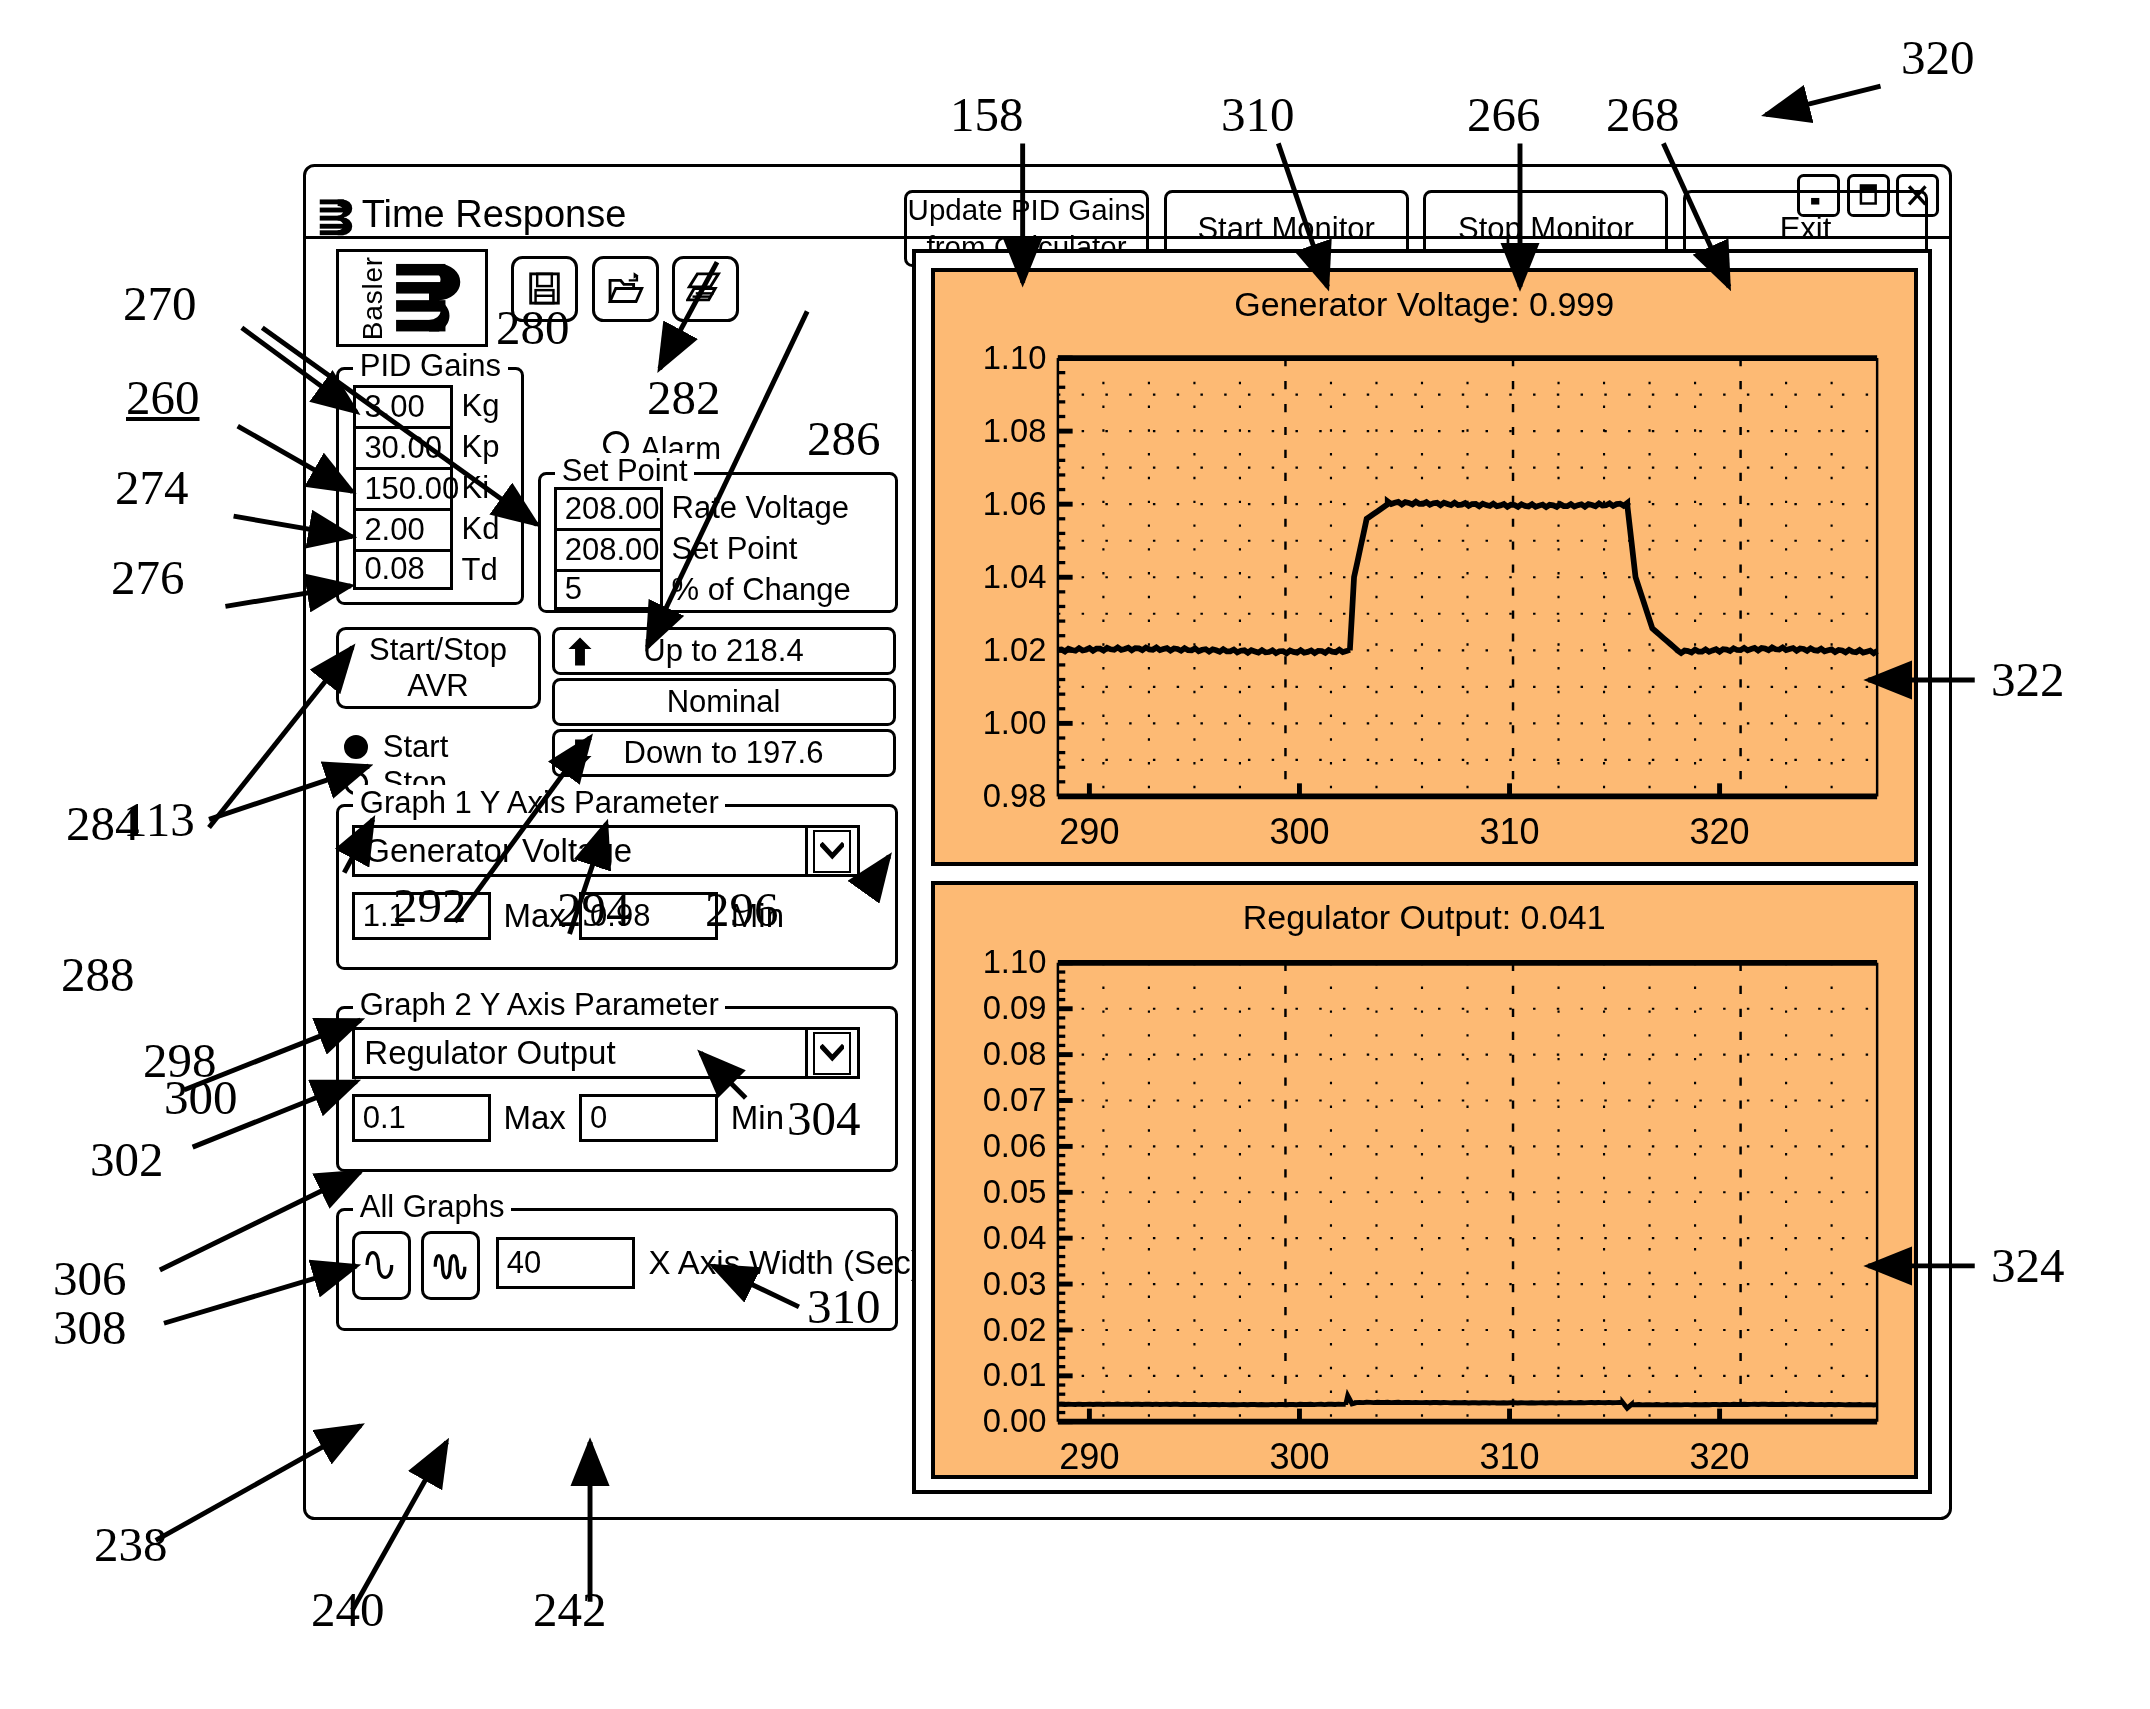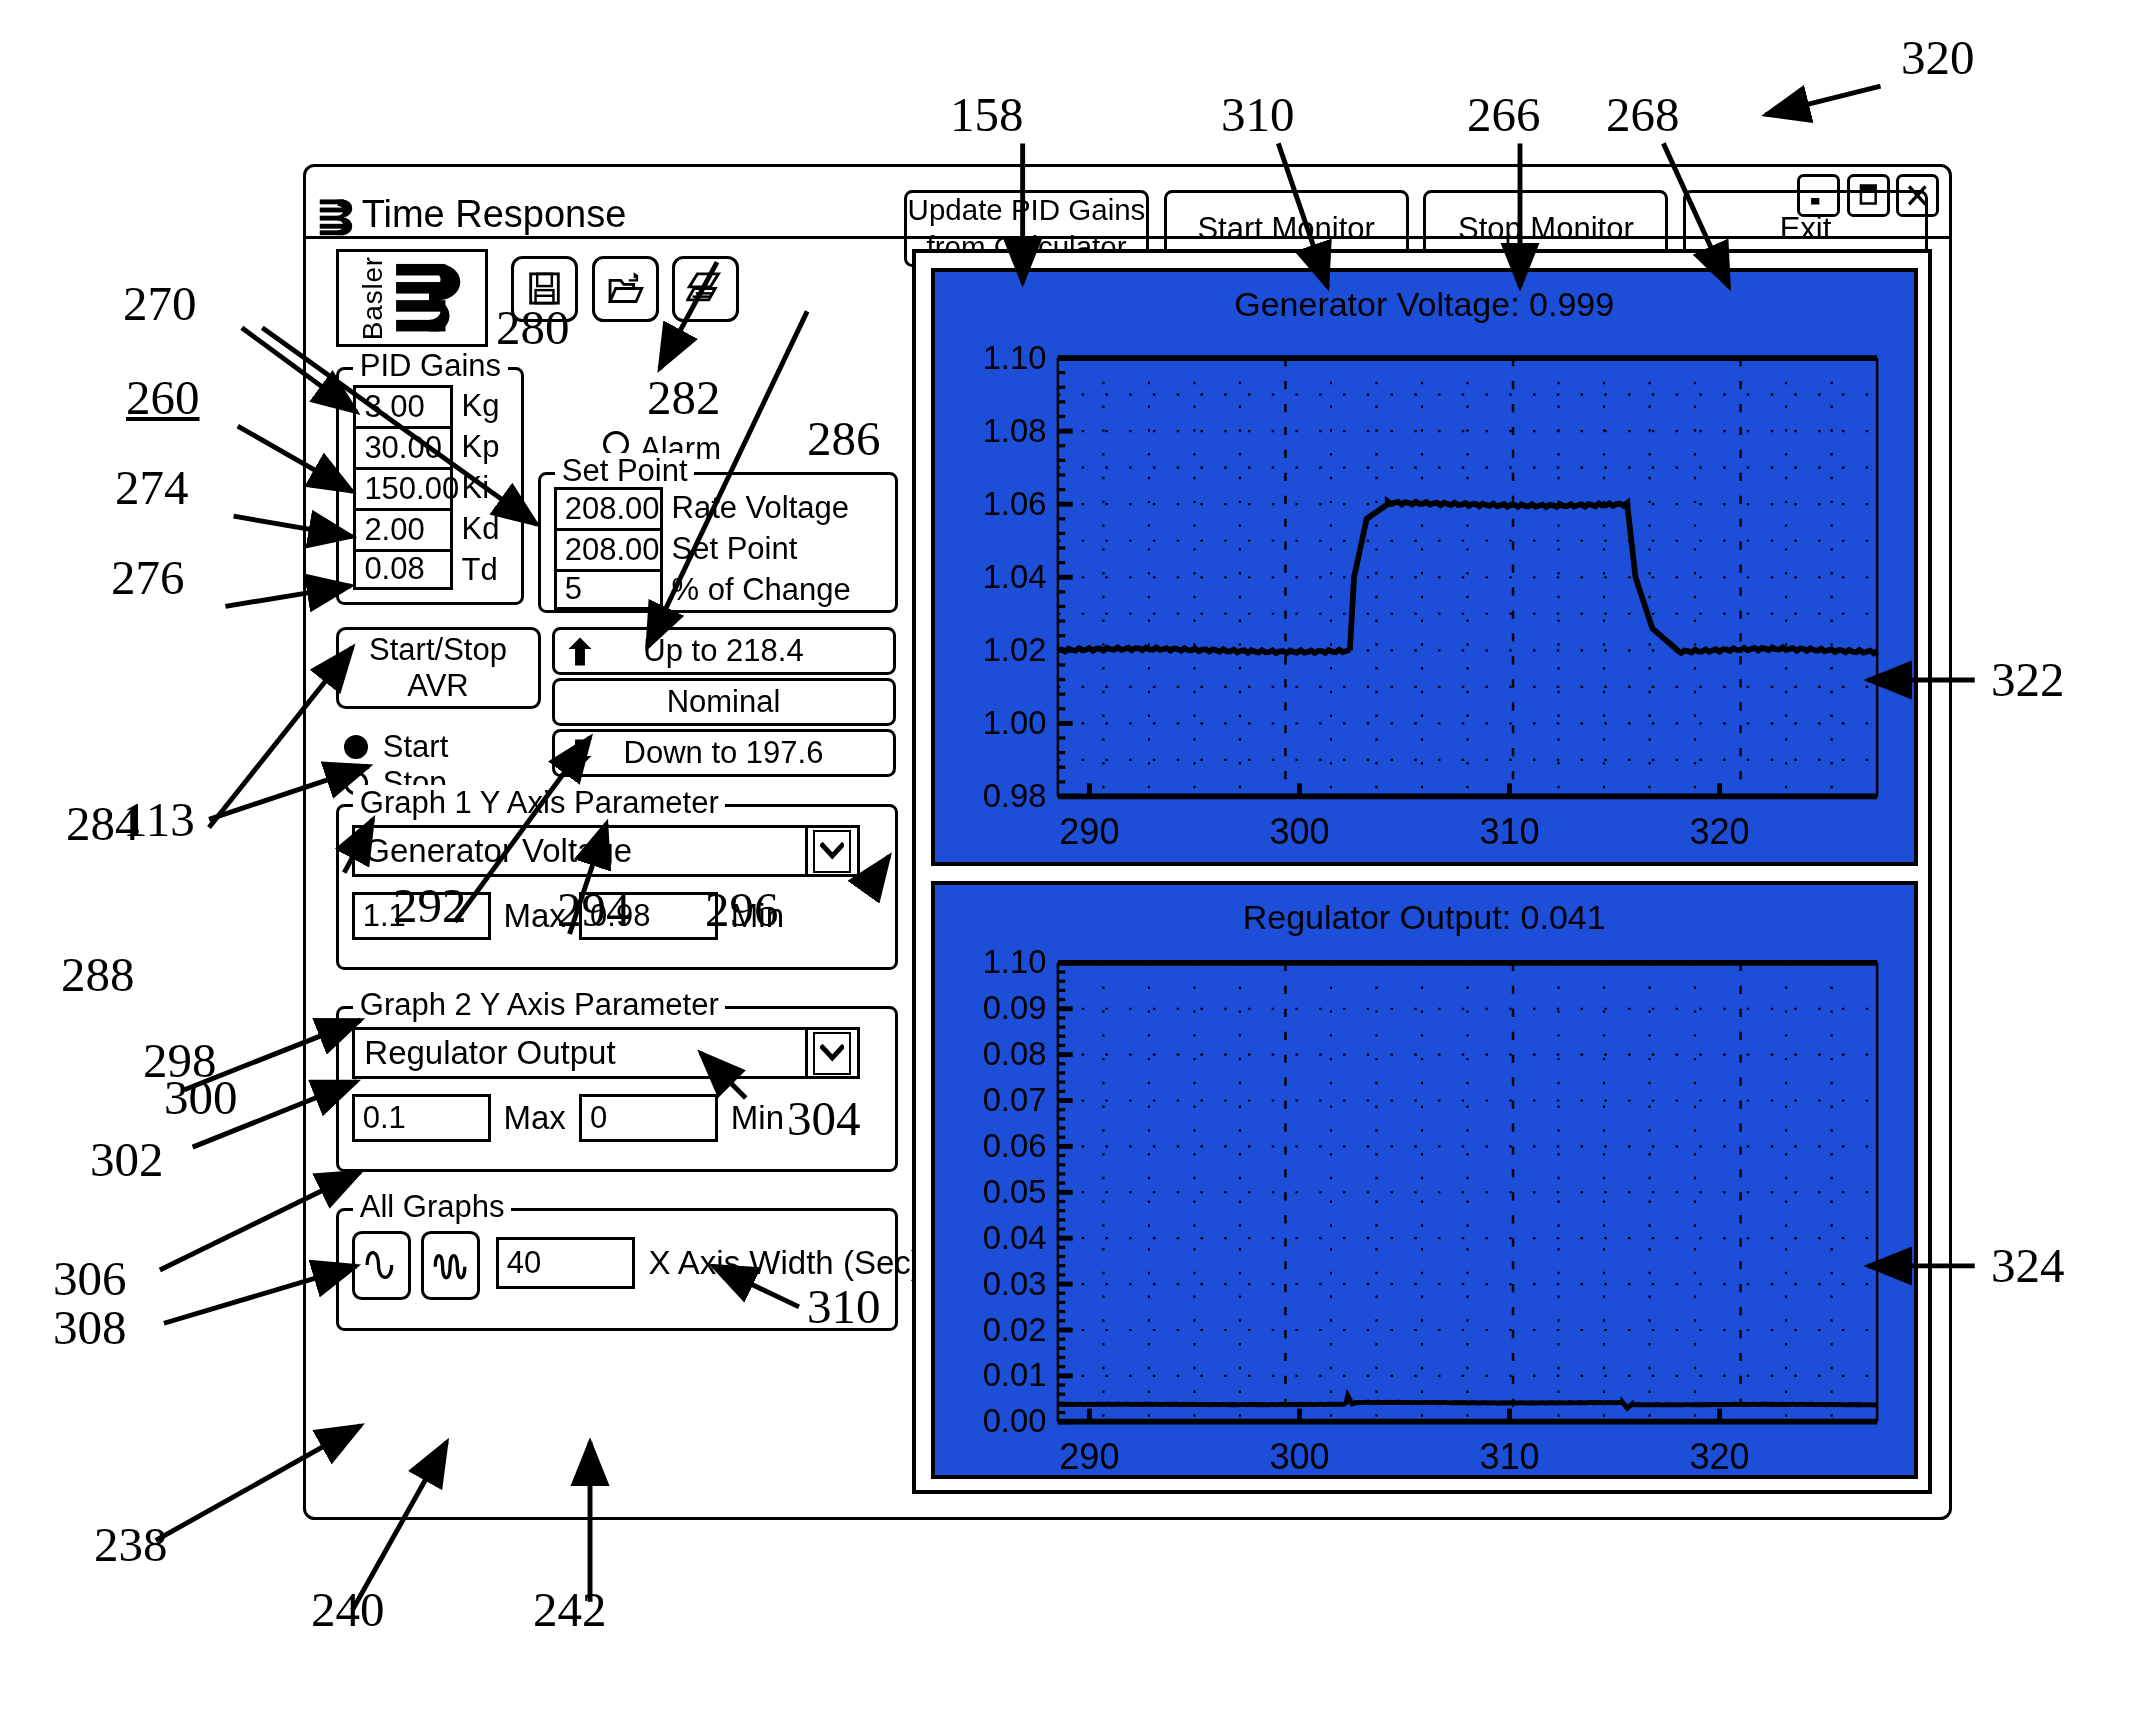--- a/index.html
+++ b/index.html
@@ -122,21 +122,21 @@
                    background:#fff;display:flex;align-items:center;justify-content:center;}
   #ag-ico1{left:13px;}
   #ag-ico2{left:82px;}
   #ag-xwidth{position:absolute;left:157px;top:26px;width:139px;height:52px;}
   #ag-xlabel{position:absolute;left:310px;top:33px;font-size:33px;white-space:nowrap;}
 
   
   #graphpanel{position:absolute;left:606px;top:82px;width:1020px;height:1245px;
               border:4.1px solid #000;box-sizing:border-box;background:#fff;}
   .graphcard{position:absolute;left:14.7px;width:987px;border:4.1px solid #000;
-             box-sizing:border-box;background:#1d4ed8;}
+             box-sizing:border-box;background:#fdba74;}
   #card1{top:14.7px;height:598px;}
   #card2{top:628px;height:598px;}
   .gtitle{text-align:center;font-size:34px;margin-top:13px;}
   .plotwrap{position:absolute;left:0;top:0;width:100%;height:100%;}
 </style>
 </head>
 <body>
 
 <div id="window">
 

